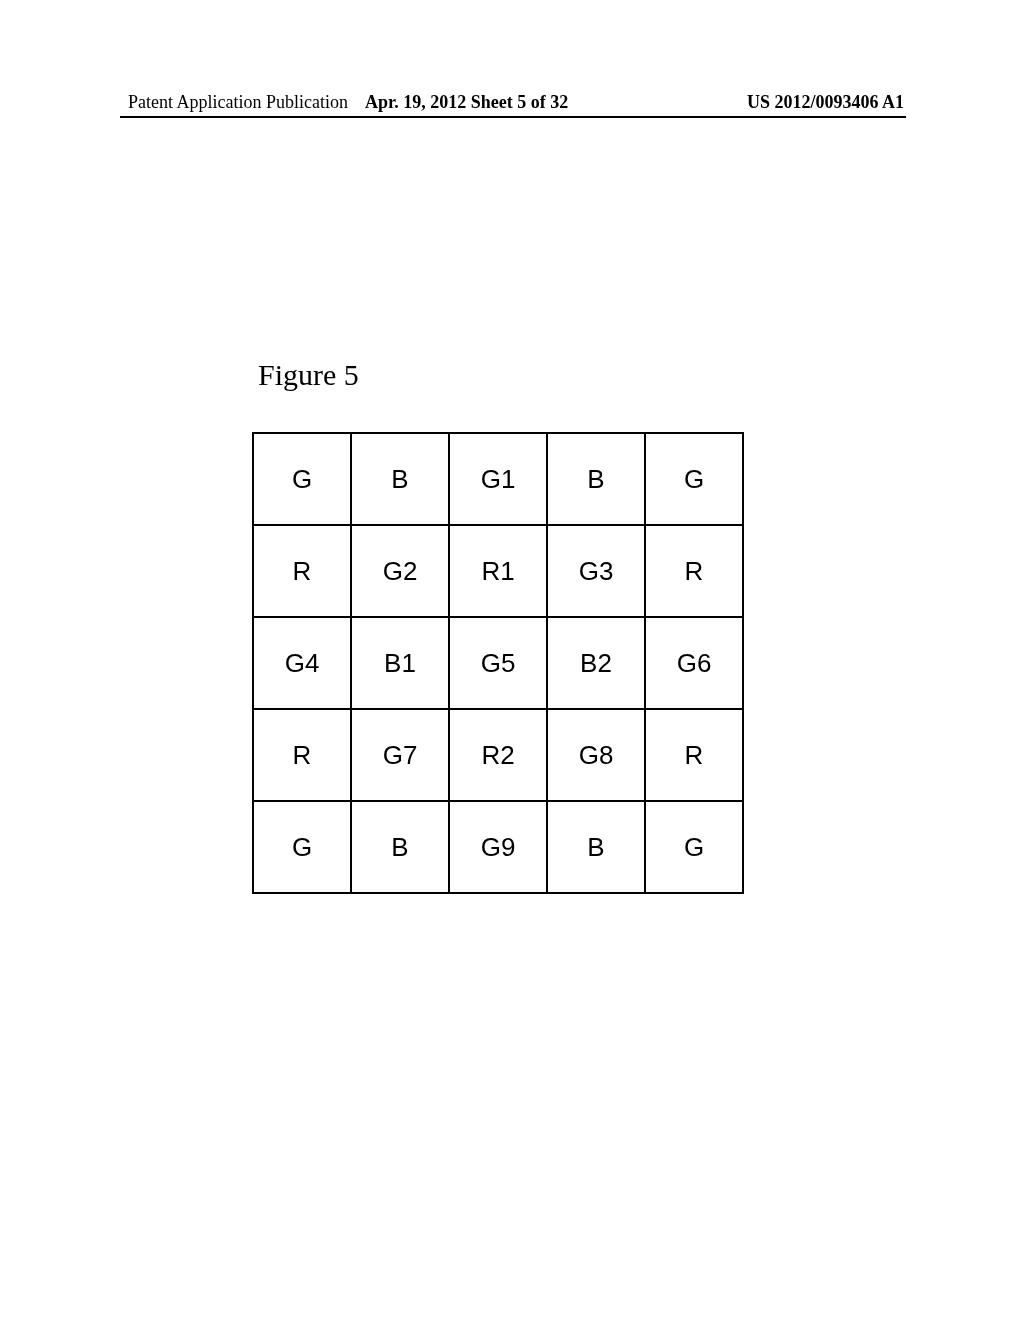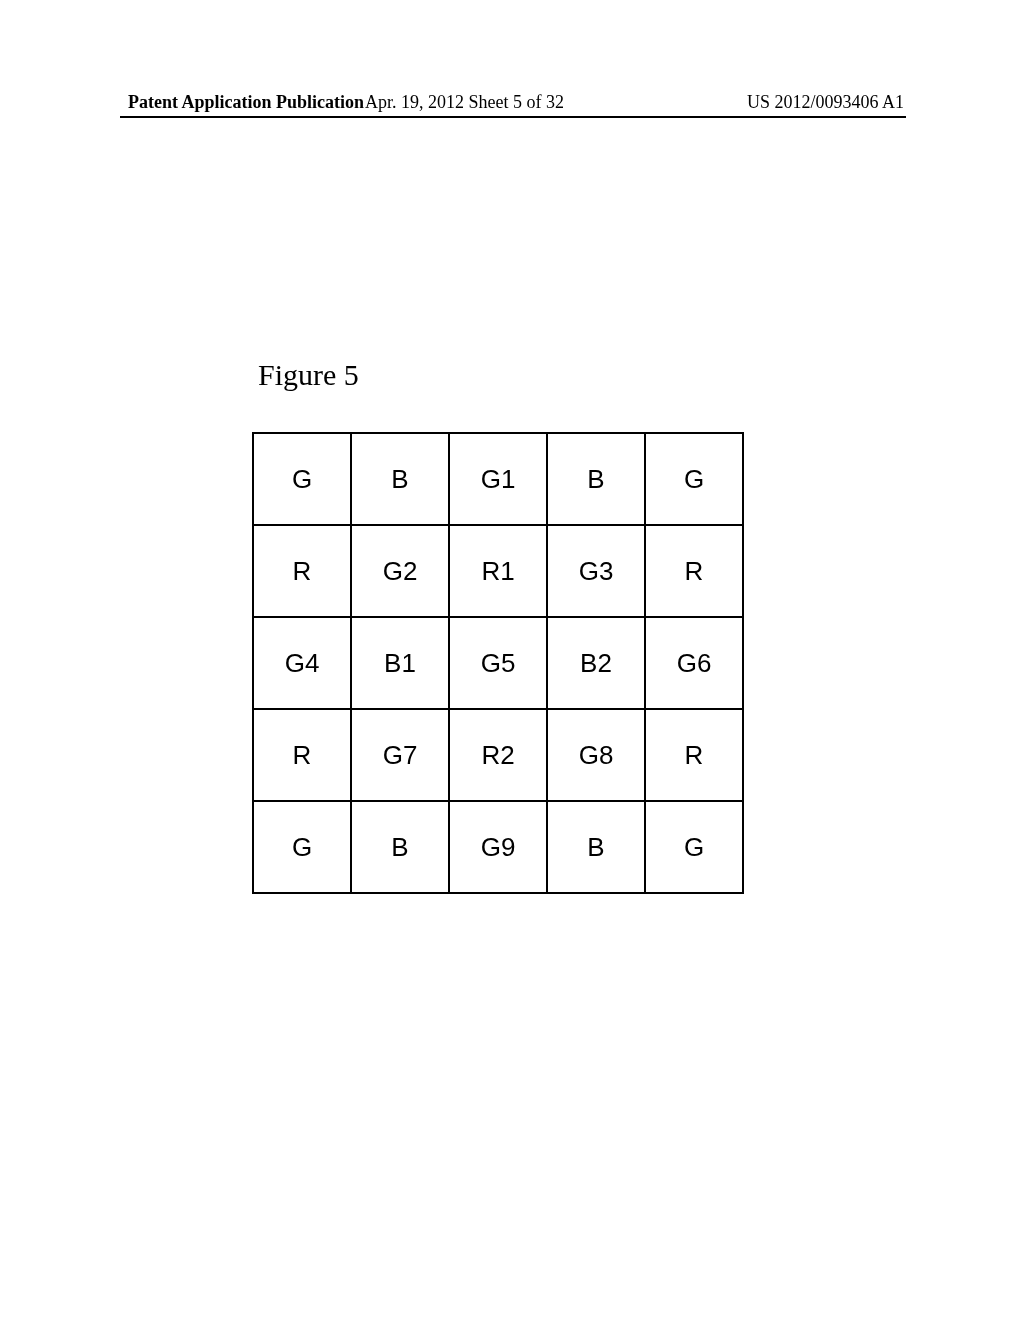--- a/index.html
+++ b/index.html
@@ -19,31 +19,31 @@
       top: 92px;
       left: 0;
       right: 0;
       padding: 0 120px 0 128px;
       display: flex;
       justify-content: space-between;
       align-items: baseline;
       font-size: 18px;
     }
     .header-left {
-      font-weight: bold;
+      font-weight: normal;
       text-align: center;
     }
     .header-center {
-      font-weight: normal;
+      font-weight: bold;
       position: absolute;
       left: 365px;
       white-space: nowrap;
     }
     .header-right {
-      font-weight: normal;
+      font-weight: bold;
     }
     .header-divider {
       position: absolute;
       top: 116px;
       left: 120px;
       right: 118px;
       height: 2px;
       background: black;
     }
     .figure-label {

